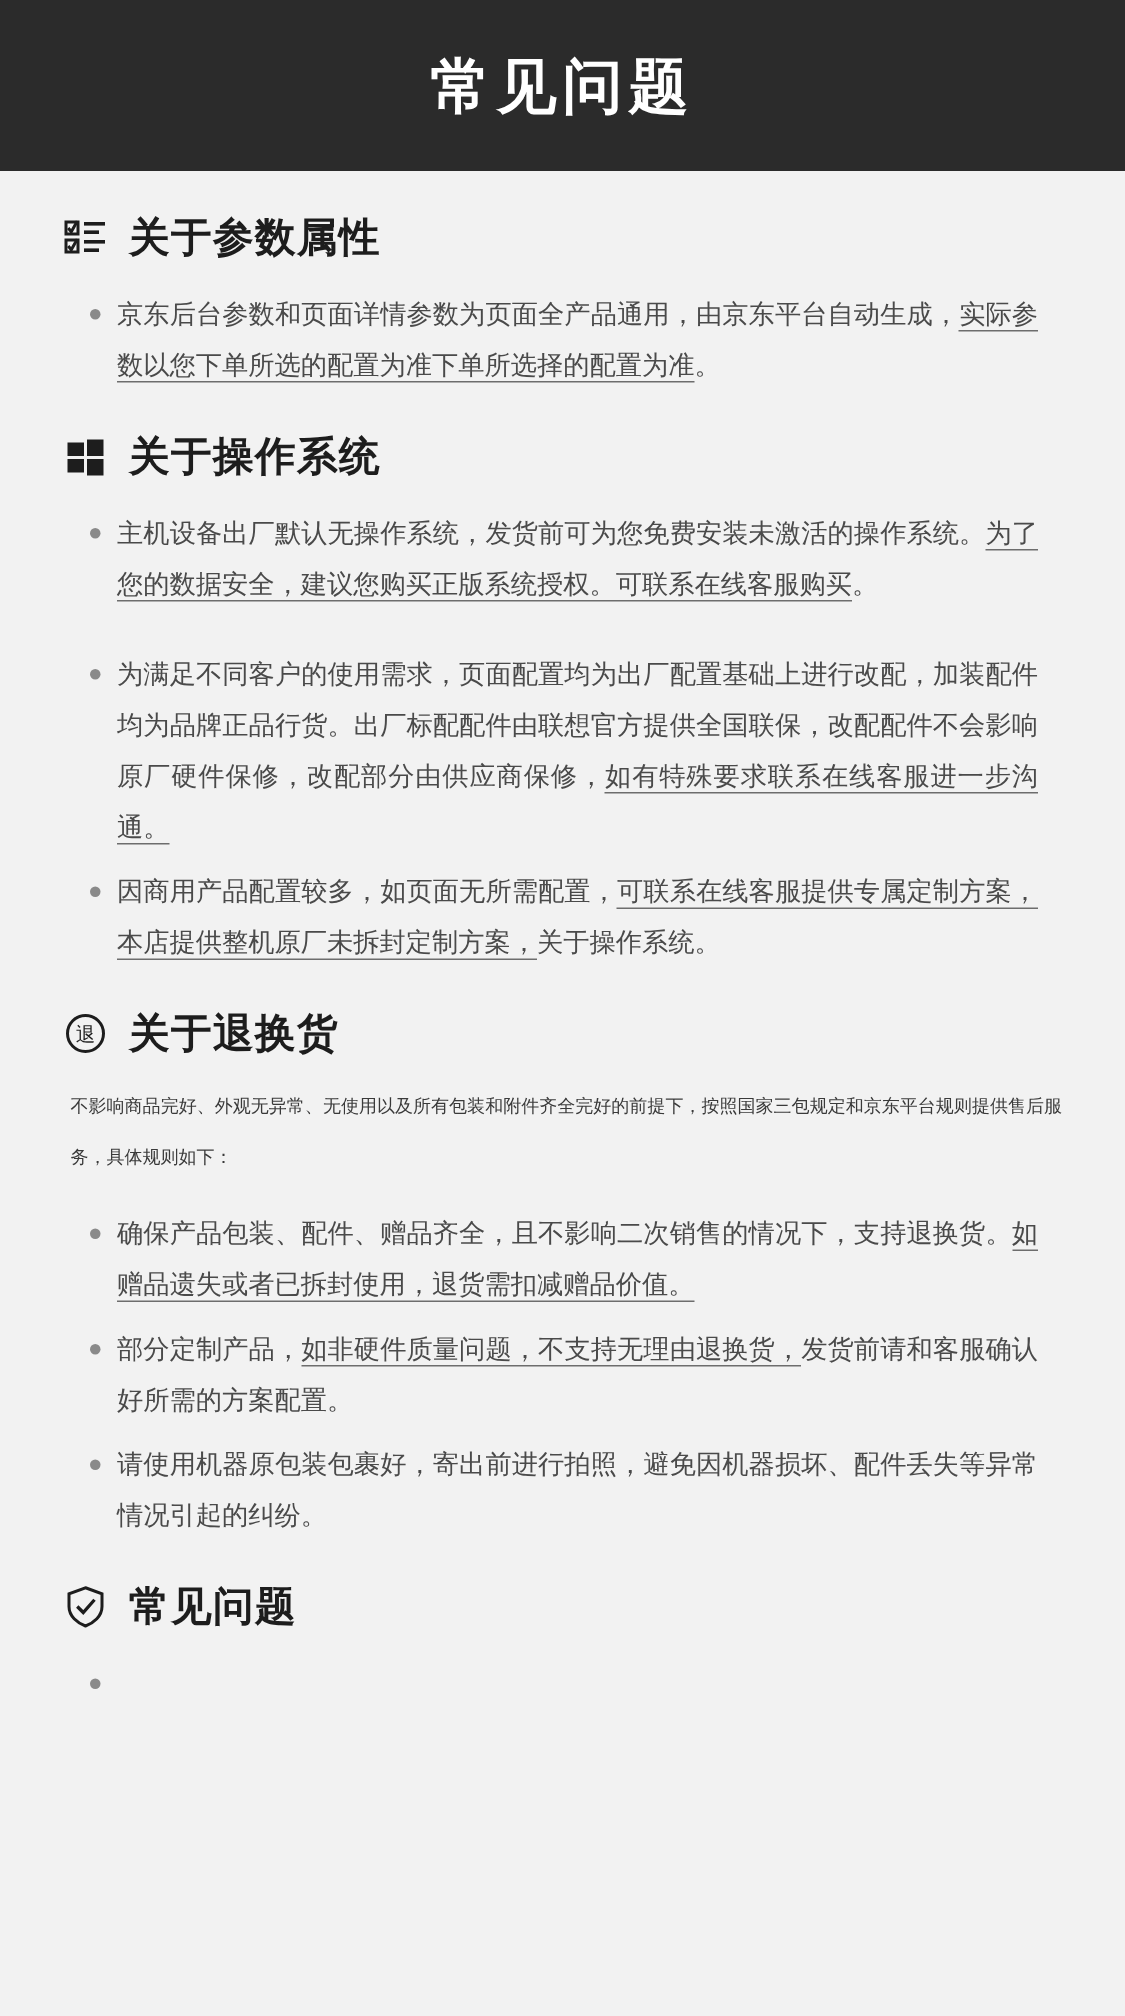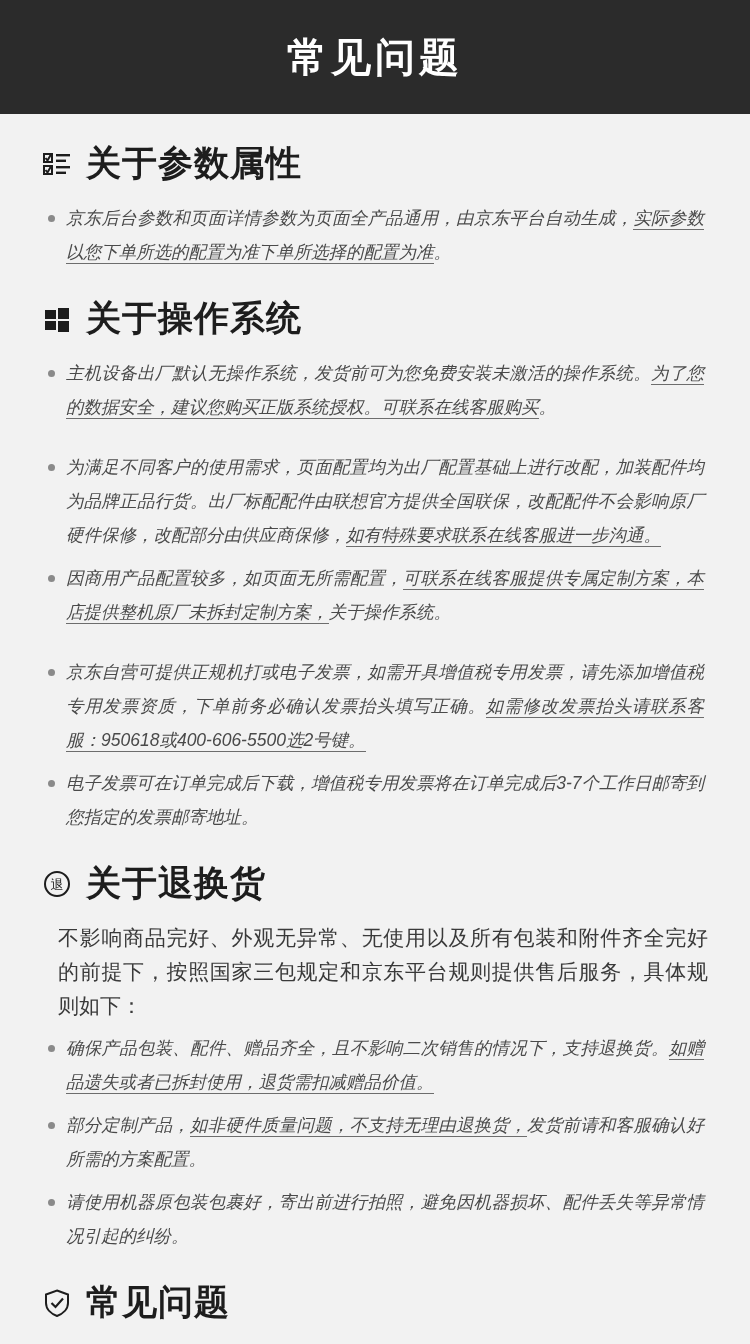--- a/index.html
+++ b/index.html
@@ -50,37 +50,37 @@
   .sec-icon {
     width: 30px;
     height: 30px;
     flex: 0 0 30px;
     display: flex;
     align-items: center;
     justify-content: center;
   }
   .sec-icon svg { display: block; }
   .sec-title {
-    font-size: 35px;
+    font-size: 27px;
     font-weight: bold;
     color: #1d1d1d;
     letter-spacing: 1px;
   }
   .intro {
-    font-size: 21px;
+    font-size: 12px;
     line-height: 34px;
     color: #3a3a3a;
-    margin: 0 0 8px 16px;
+    margin: 0 0 8px 5px;
     text-align: justify;
+    font-family: Liberation Mono, monospace;
   }
   ul.bullets {
     list-style: none;
-    margin: 4px;
+    margin: 16px;
     padding: 0;
-    font-style: italic;
   }
   ul.bullets li {
     position: relative;
     padding-left: 20px;
     font-size: 17.5px;
     line-height: 34px;
     color: #4a4a4a;
     margin-bottom: 9px;
     text-align: justify;
   }
@@ -150,24 +150,20 @@
     </div>
 
     <div class="section">
       <ul class="bullets">
         <li><span>为满足不同客户的使用需求，页面配置均为出厂配置基础上进行改配，加装配件均为品牌正品行货。出厂标配配件由联想官方提供全国联保，改配配件不会影响原厂硬件保修，改配部分由供应商保修，</span><span class="u">如有特殊要求联系在线客服进一步沟通。</span></li>
         <li><span>因商用产品配置较多，如页面无所需配置，</span><span class="u">可联系在线客服提供专属定制方案，本店提供整机原厂未拆封定制方案，</span><span>关于操作系统。</span></li>
       </ul>
     </div>
 
     <div class="section">
-      <ul class="bullets">
-        <li><span>京东自营可提供正规机打或电子发票，如需开具增值税专用发票，请先添加增值税专用发票资质，下单前务必确认发票抬头填写正确。</span><span class="u">如需修改发票抬头请联系客服：950618或400-606-5500选2号键。</span></li>
-        <li><span>电子发票可在订单完成后下载，增值税专用发票将在订单完成后3-7个工作日邮寄到您指定的发票邮寄地址。</span></li>
-      </ul>
     </div>
 
     <div class="section">
       <div class="sec-head">
         <span class="sec-icon">
           <svg width="30" height="30" viewBox="0 0 30 30">
             <circle cx="15" cy="15" r="12" fill="none" stroke="#1d1d1d" stroke-width="2"></circle>
             <text x="15" y="20" font-size="13" font-family="'Liberation Sans', sans-serif" text-anchor="middle" fill="#1d1d1d">退</text>
           </svg>
         </span>

